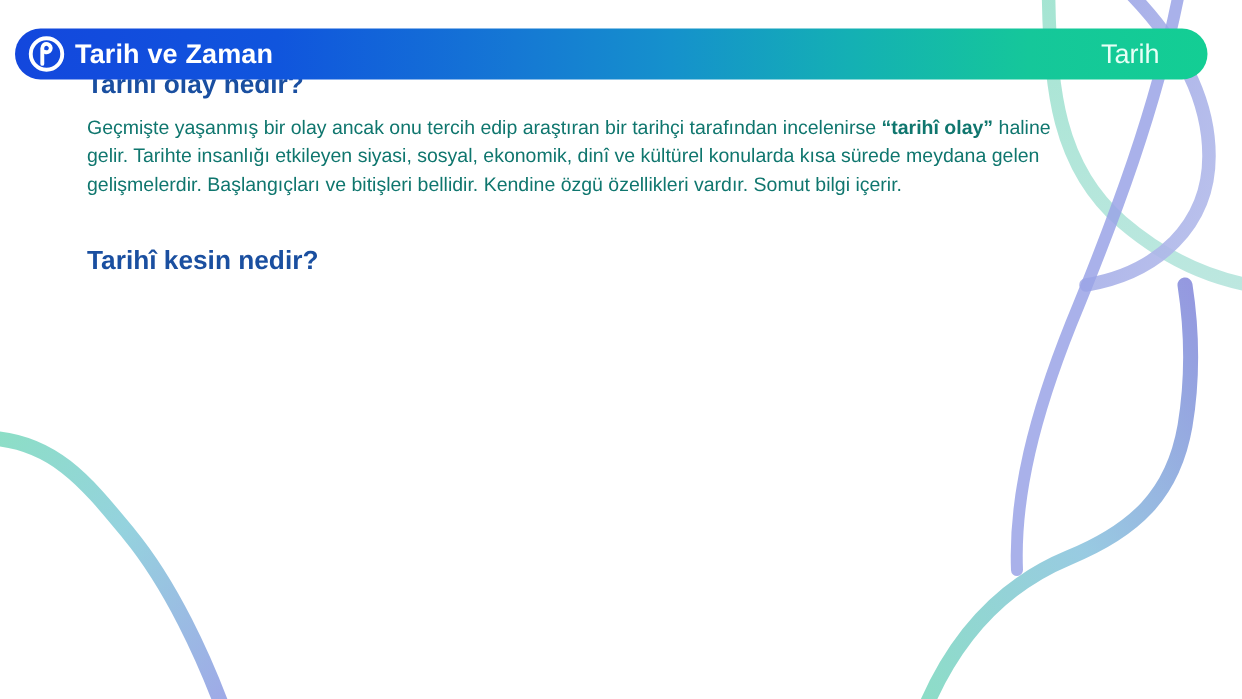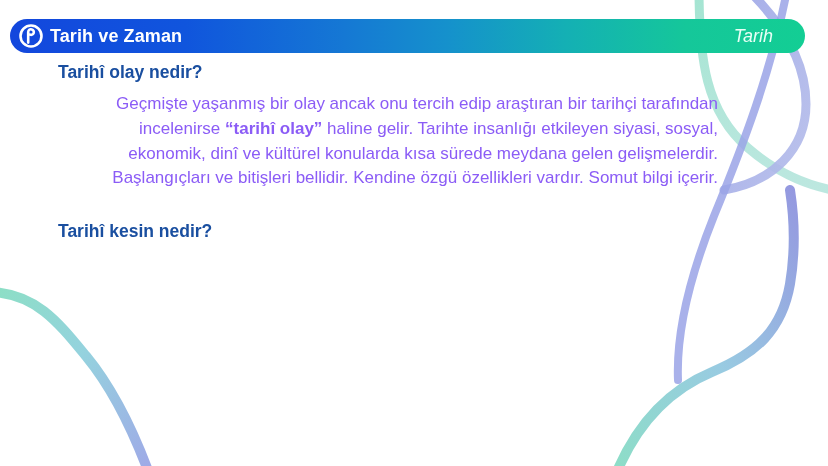--- a/index.html
+++ b/index.html
@@ -63,47 +63,46 @@
     color: #ffffff;
     font-size: 18px;
     font-weight: bold;
     letter-spacing: 0.1px;
     white-space: nowrap;
   }
   .header-spacer { flex: 1 1 auto; }
   .header-tag {
     color: #e8fff6;
     font-size: 18px;
-    font-style: italic;
     margin-right: 32px;
     white-space: nowrap;
   }
 
   
   .content {
     position: absolute;
     left: 58px;
-    top: 62px;
+    top: 46px;
     width: 660px;
     z-index: 2;
   }
   .section { margin-bottom: 4px; }
   .section-heading {
     color: #1a4fa0;
     font-size: 17.5px;
     font-weight: bold;
     margin: 0 0 8px 0;
     line-height: 1.25;
   }
   .section-body {
-    color: #8b5cf6;
-    font-size: 17px;
+    color: #0f766e;
+    font-size: 13px;
     line-height: 1.46;
     margin: 0;
-    text-align: right;
+    text-align: left;
   }
   .section-body b { font-weight: bold; }
   .gap { height: 26px; }
 </style>
 </head>
 <body>
 
 <div class="slide">
 
   <svg class="decor" viewBox="0 0 828 466" width="828" height="466" xmlns="http://www.w3.org/2000/svg">

